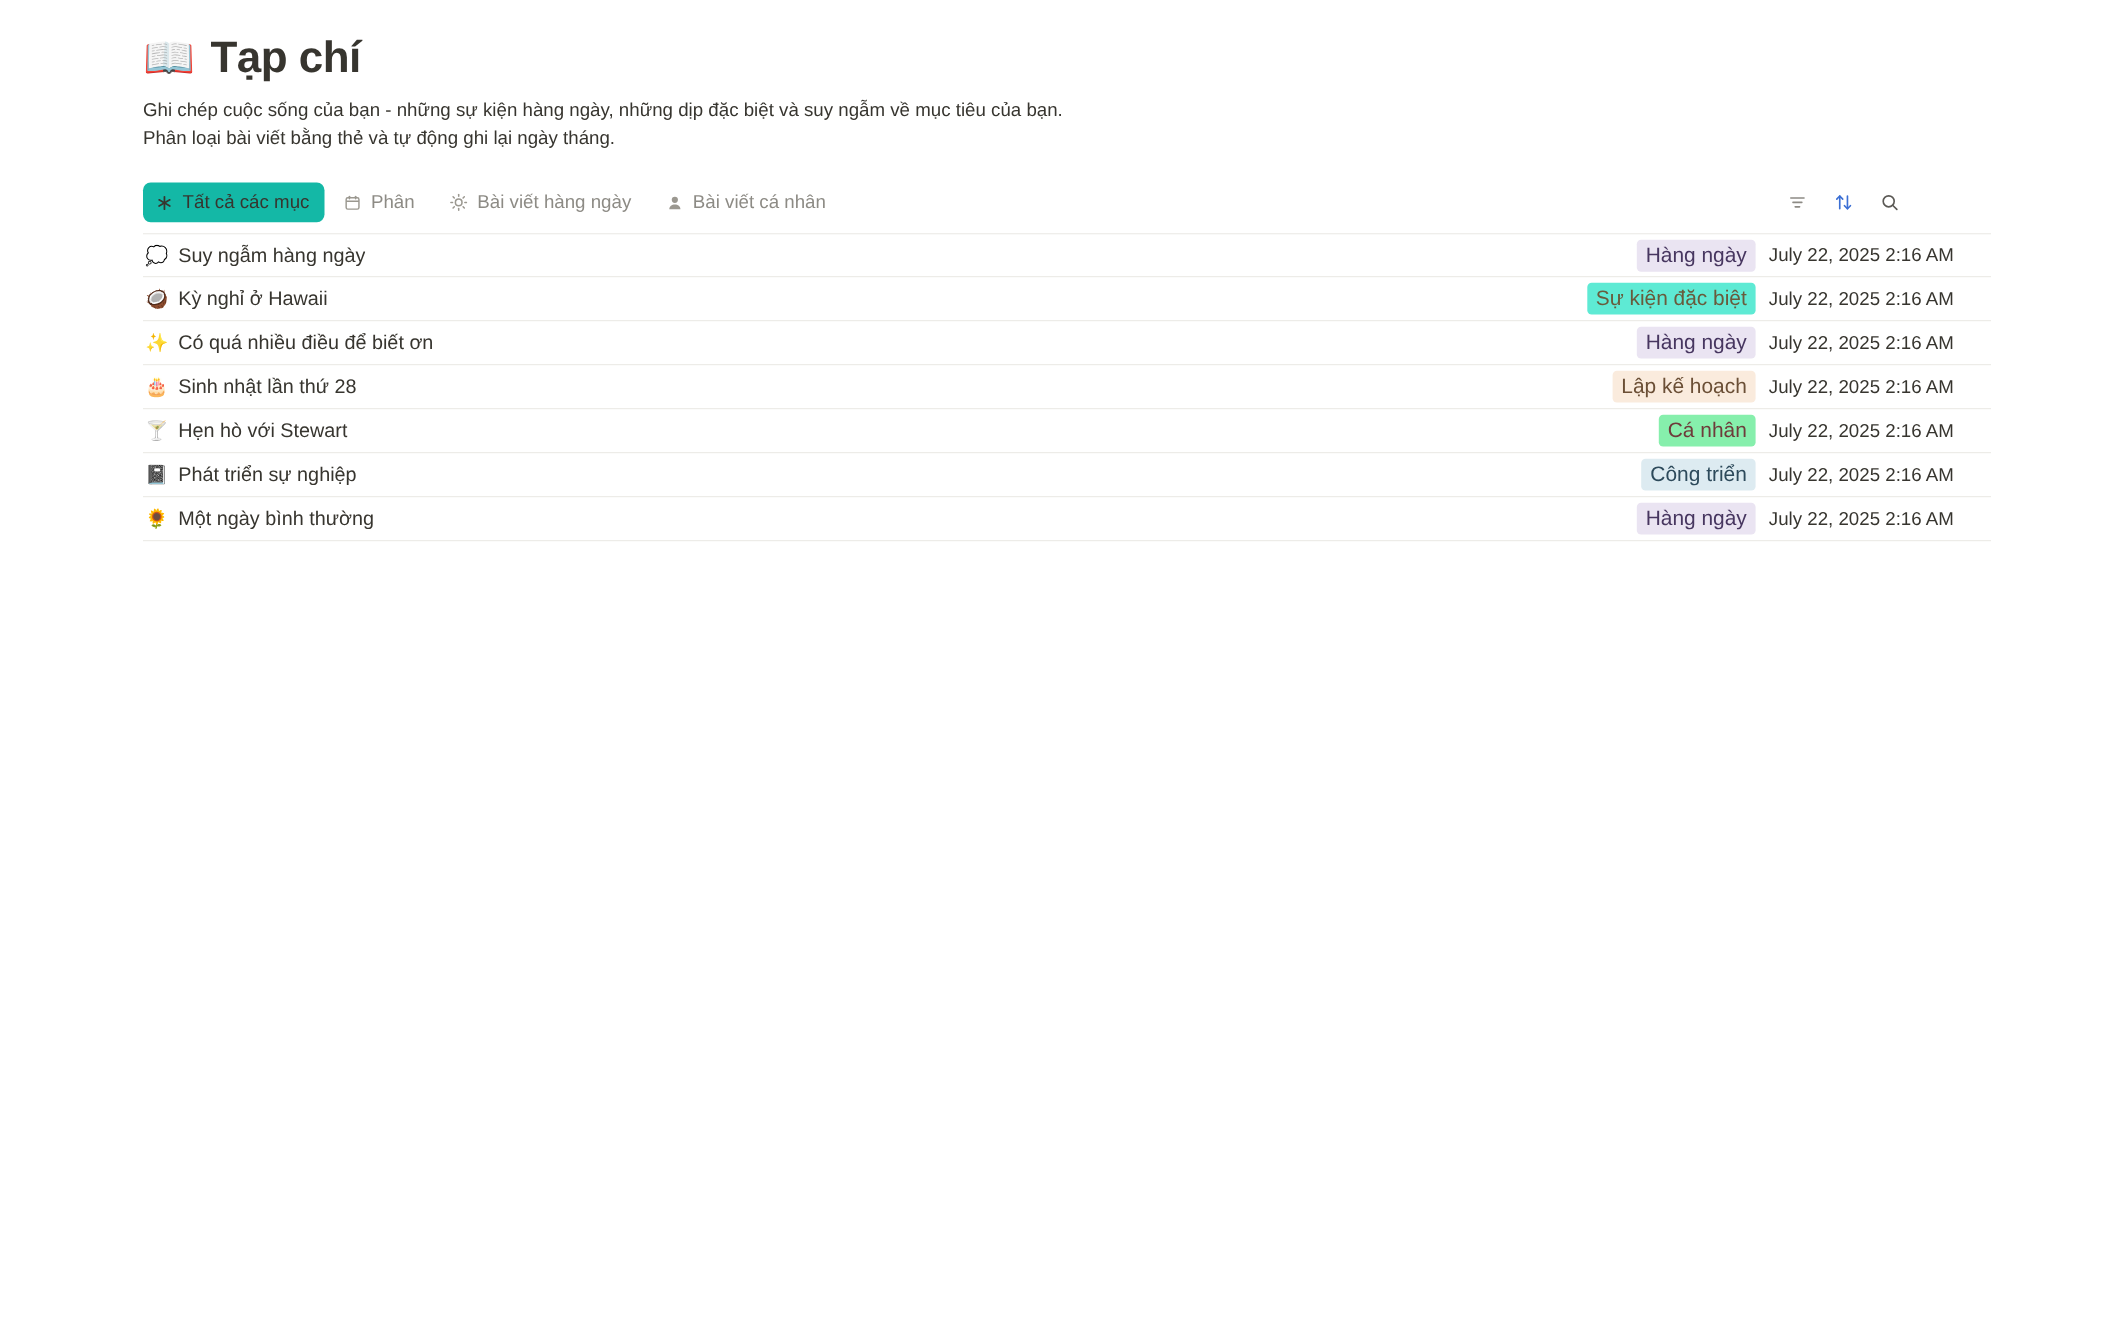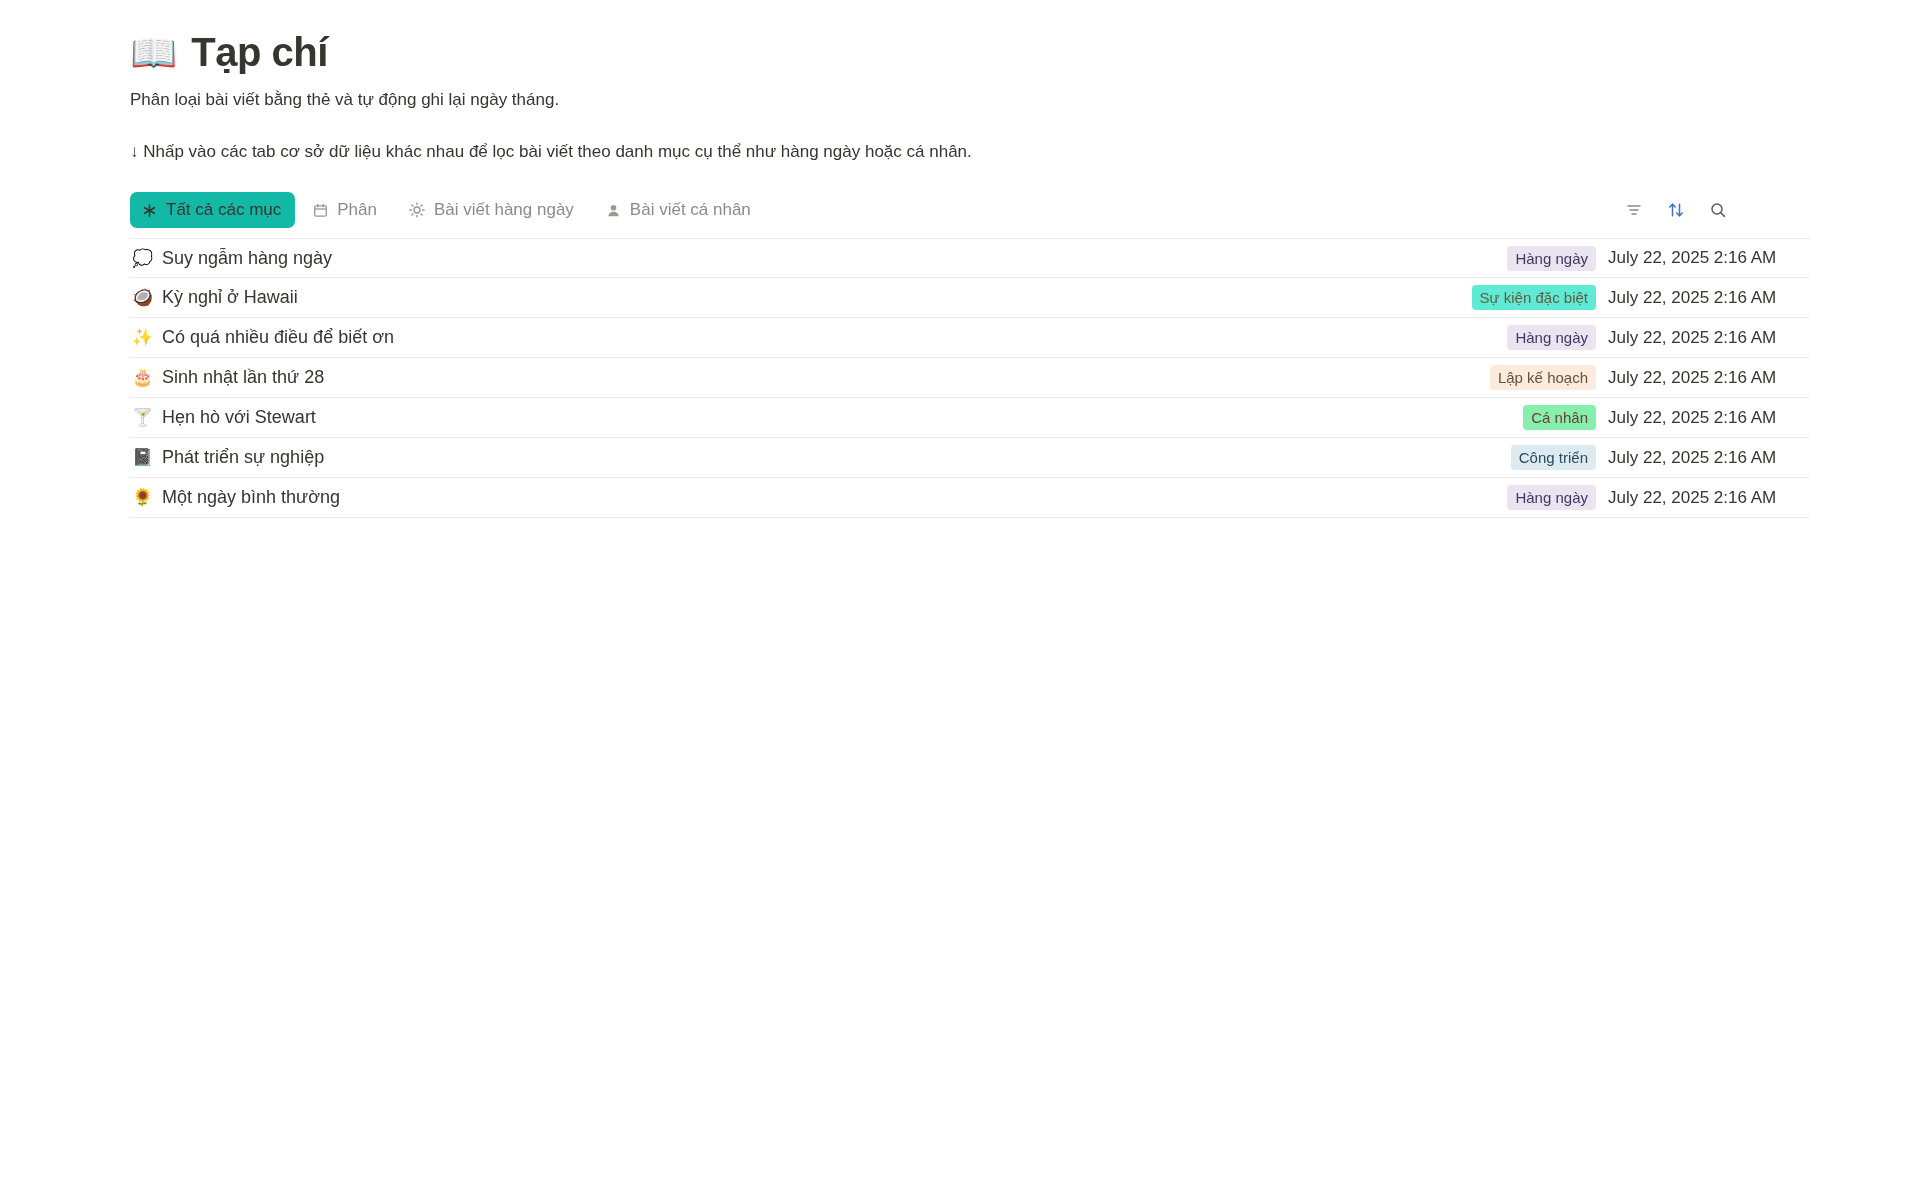--- a/index.html
+++ b/index.html
@@ -160,21 +160,21 @@
     flex: 0 0 auto;
   }
   .tag-cell {
     width: 150px;
     display: flex;
     justify-content: flex-end;
     padding-right: 12px;
     box-sizing: border-box;
   }
   .tag {
-    font-size: 15px;
+    font-size: 19px;
     line-height: 1;
     padding: 5px 8px;
     border-radius: 4px;
     white-space: nowrap;
   }
   .date-cell {
     width: 200px;
     text-align: left;
     font-size: 17px;
     color: #37352f;
@@ -185,22 +185,22 @@
 <body>
 
 <div class="page">
   <div class="content">
 
     <div class="title-row">
       <span class="title-emoji">📖</span>
       <h1 class="page-title">Tạp chí</h1>
     </div>
 
+    <p class="desc">Ghi chép cuộc sống của bạn - những sự kiện hàng ngày, những dịp đặc biệt và suy ngẫm về mục tiêu của bạn.</p>
     <p class="desc-line2">Phân loại bài viết bằng thẻ và tự động ghi lại ngày tháng.</p>
-    <p class="hint">↓ Nhấp vào các tab cơ sở dữ liệu khác nhau để lọc bài viết theo danh mục cụ thể như hàng ngày hoặc cá nhân.</p>
 
     <div class="tabs-row">
       <div class="tabs">
         <div class="tab active">
           <span class="tab-ico">
             <svg width="15" height="15" viewBox="0 0 16 16" fill="none">
               <g stroke="#37352f" stroke-width="1.7" stroke-linecap="round">
                 <line x1="8" y1="2" x2="8" y2="14"></line>
                 <line x1="2.8" y1="5" x2="13.2" y2="11"></line>
                 <line x1="2.8" y1="11" x2="13.2" y2="5"></line>

